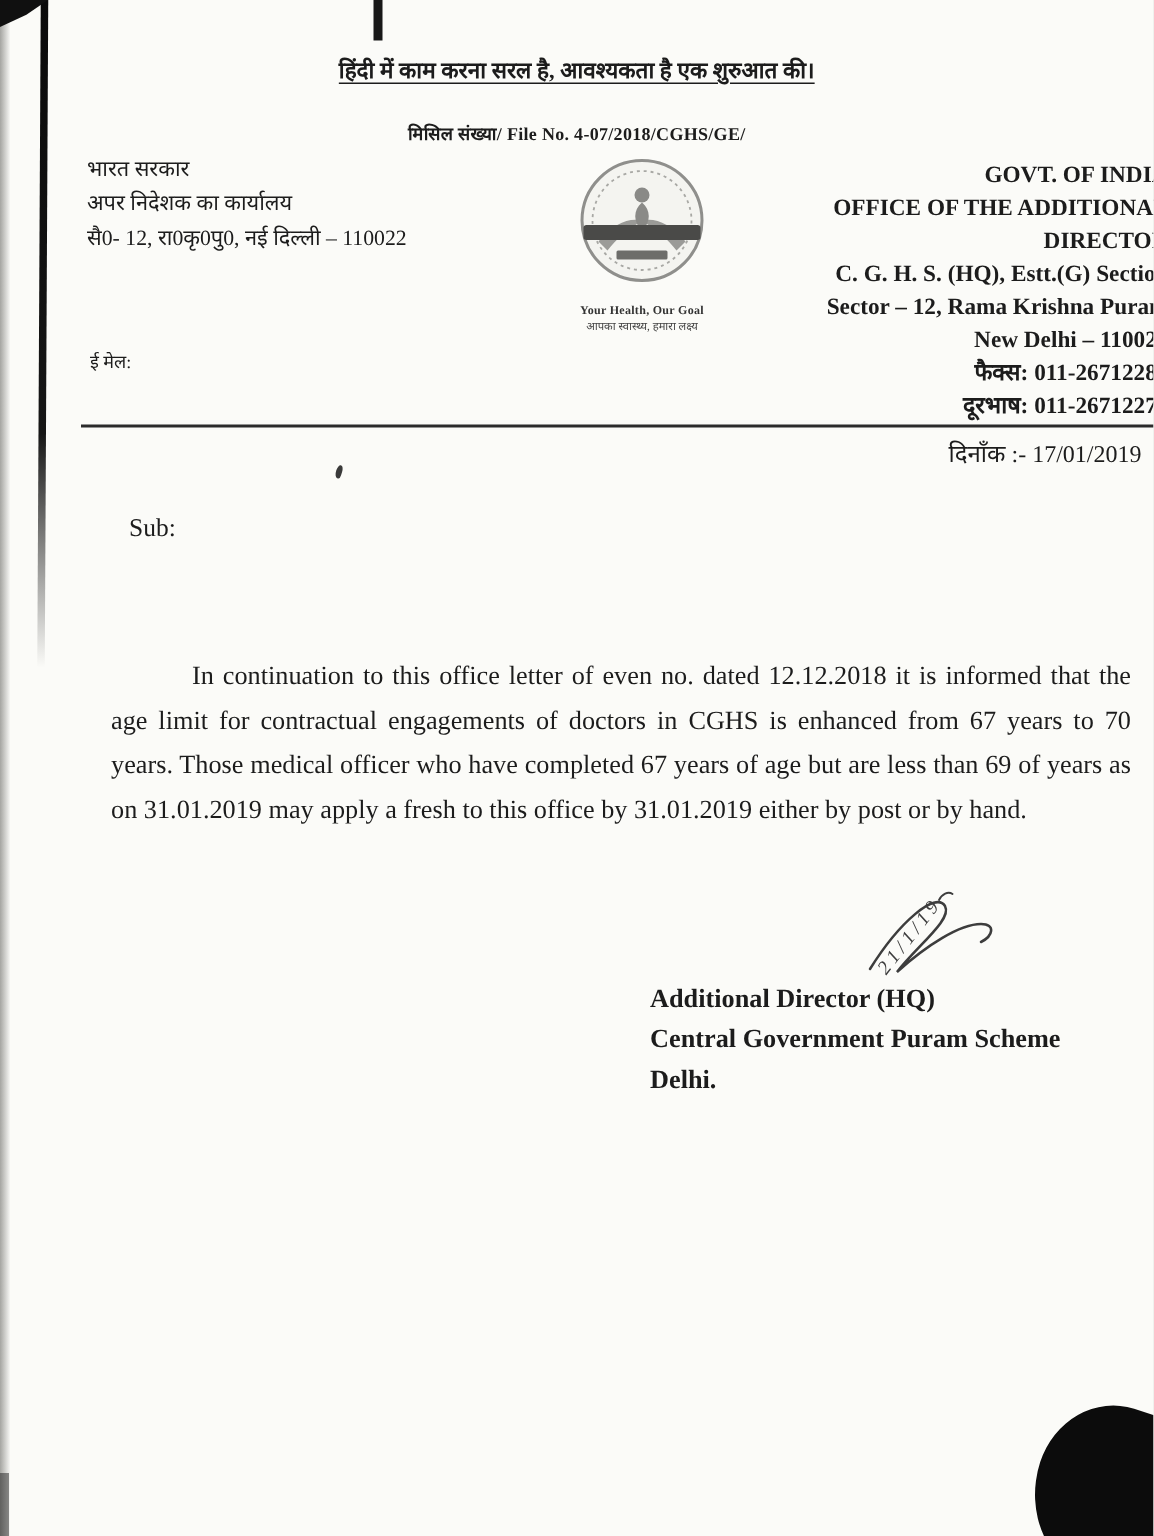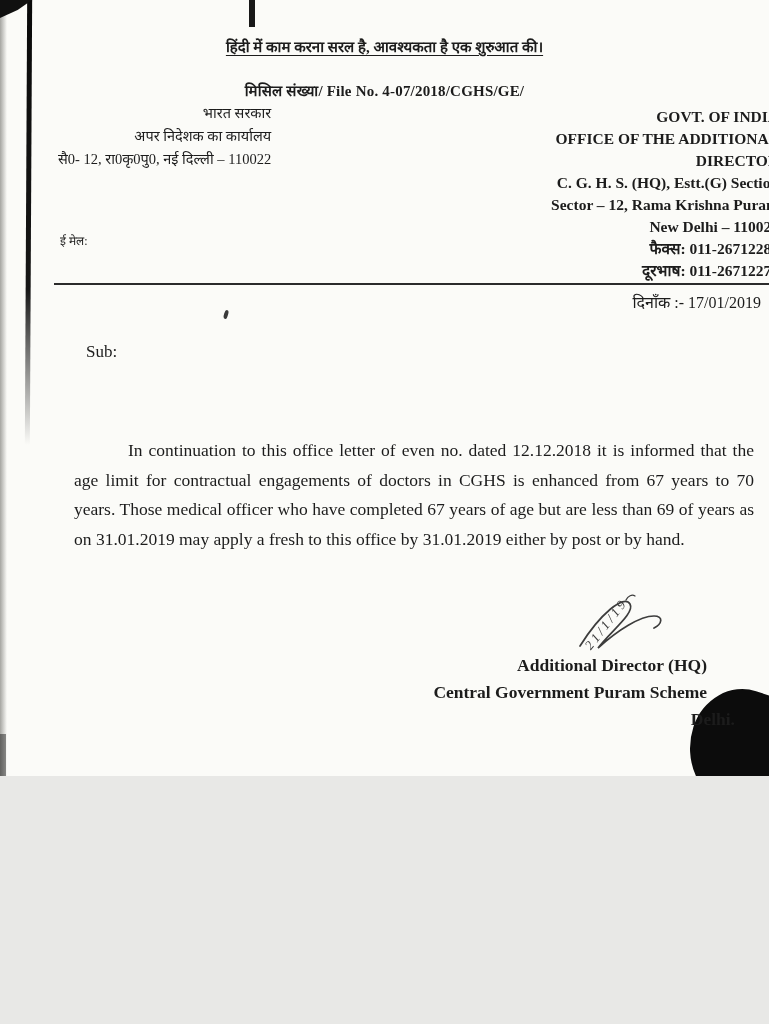--- a/index.html
+++ b/index.html
@@ -1,18 +1,18 @@
 <!DOCTYPE html>
 <html><head>
 <meta charset="utf-8">
 <style>
   html,body { margin:0; padding:0; background:#e8e8e6; }
   .page {
     position:relative;
-    width:769px; height:776px;
+    width:769px; height:1024px;
     margin:0 auto;
     background:#fbfbf8;
     overflow:hidden;
     font-family:"Liberation Serif","DejaVu Serif",serif;
     color:#1c1c1c;
   }
 
   
   .art-left-edge { position:absolute; left:0; top:0; width:7px; height:100%;
     background:linear-gradient(to right, rgba(60,60,55,.45), rgba(60,60,55,0)); }
@@ -26,24 +26,24 @@
     background:#0c0c0c; border-radius:45% 40% 35% 55%; transform:rotate(18deg); }
   .art-corner-bl { position:absolute; left:0; bottom:0; width:6px; height:42px; background:rgba(30,30,30,.5); }
   .art-noise { position:absolute; left:224px; top:310px; width:4px; height:9px;
     background:#3a3a3a; border-radius:60% 60% 40% 70%; transform:rotate(18deg); }
 
   
   .tagline { position:absolute; top:36px; left:0; right:0; text-align:center;
     font-size:15px; font-weight:bold; }
   .tagline span { text-decoration:underline; text-underline-offset:3px; }
   .fileno { position:absolute; top:80px; left:0; right:0; text-align:center;
-    font-weight:bold; font-size:15px; letter-spacing:.2px; }
+    font-weight:bold; font-size:12px; letter-spacing:.2px; }
 
   
-  .lh-left { position:absolute; top:102px; left:58px; font-size:14.5px; line-height:23px;text-align:right; }
+  .lh-left { position:absolute; top:102px; left:58px; font-size:14.5px; line-height:23px; }
   .lh-email { position:absolute; top:232px; left:60px; font-size:12px; }
   .logo-wrap { position:absolute; top:104px; left:366px; width:124px; text-align:center; }
   .logo-cap-en { font-size:8px; font-weight:bold; color:#333; margin-top:1px; letter-spacing:.2px; }
   .logo-cap-hi { font-size:7.5px; color:#444; margin-top:1px; }
   .lh-right { position:absolute; top:106px; right:-10px; text-align:right;
     font-weight:bold; font-size:15.5px; line-height:22px; }
 
   .rule { position:absolute; top:283px; left:54px; width:720px; border-top:2px solid #2b2b2b; }
   .dateline { position:absolute; top:291px; right:8px; font-size:16px; }
 
@@ -51,21 +51,21 @@
   .subject { position:absolute; top:338px; left:86px; width:630px;
     font-size:17px; line-height:28px; display:flex; }
   .subject-label { margin-right:18px; flex:0 0 auto; }
   .body-para { position:absolute; top:424px; left:62px; width:680px;
     font-size:17.5px; line-height:29.5px; text-align:justify; text-indent:54px; margin:12px; }
 
   
   .signature { position:absolute; top:586px; left:566px; width:140px; height:86px; }
   .sig-date { position:absolute; left:10px; top:30px; transform:rotate(-52deg);
     font-size:13px; color:#3d3d3d; font-style:italic; letter-spacing:3px; white-space:nowrap; }
-  .signoff { position:absolute; top:652px; right:62px; text-align:right;
+  .signoff { position:absolute; top:652px; right:62px; text-align:left;
     font-weight:bold; font-size:17.5px; line-height:27px; }
   .signoff .delhi { margin-right:-28px; }
 </style>
 </head>
 <body>
 
 <div class="page">
 
   <div class="art-left-edge"></div>
   <div class="art-left-line"></div>
@@ -80,20 +80,34 @@
   </div>
   <div class="fileno">मिसिल संख्या/ File No. 4-07/2018/CGHS/GE/</div>
 
   <div class="lh-left">
     <div>भारत सरकार</div>
     <div>अपर निदेशक का कार्यालय</div>
     <div>सै0- 12, रा0कृ0पु0, नई दिल्ली – 110022</div>
   </div>
   <div class="lh-email">ई मेल:</div>
 
+  <div class="logo-wrap">
+    <svg width="94" height="92" viewBox="0 0 94 92">
+      <circle cx="47" cy="43" r="40" fill="#f4f4f0" stroke="#8f8f8c" stroke-width="2"></circle>
+      <circle cx="47" cy="43" r="33" fill="none" stroke="#a8a8a4" stroke-width="1.2" stroke-dasharray="2 2.6"></circle>
+      <path d="M18 57 C28 45 38 41 47 43 C38 49 30 55 24 63 Z" fill="#9b9b98"></path>
+      <path d="M76 57 C66 45 56 41 47 43 C56 49 64 55 70 63 Z" fill="#9b9b98"></path>
+      <circle cx="47" cy="26" r="5" fill="#8a8a87"></circle>
+      <path d="M47 31 C41 36 41 44 47 50 C53 44 53 36 47 31 Z" fill="#8a8a87"></path>
+      <rect x="8" y="46" width="78" height="10" rx="2" fill="#4a4a48"></rect>
+      <rect x="30" y="63" width="34" height="6" rx="1" fill="#6d6d6a"></rect>
+    </svg>
+    <div class="logo-cap-en">Your Health, Our Goal</div>
+    <div class="logo-cap-hi">आपका स्वास्थ्य, हमारा लक्ष्य</div>
+  </div>
 
   <div class="lh-right">
     <div>GOVT. OF INDIA</div>
     <div>OFFICE OF THE ADDITIONAL</div>
     <div>DIRECTOR</div>
     <div>C. G. H. S.  (HQ), Estt.(G) Section</div>
     <div>Sector – 12, Rama Krishna Puram</div>
     <div>New Delhi – 110022</div>
     <div>फैक्स: 011-26712280</div>
     <div>दूरभाष: 011-26712273</div>

